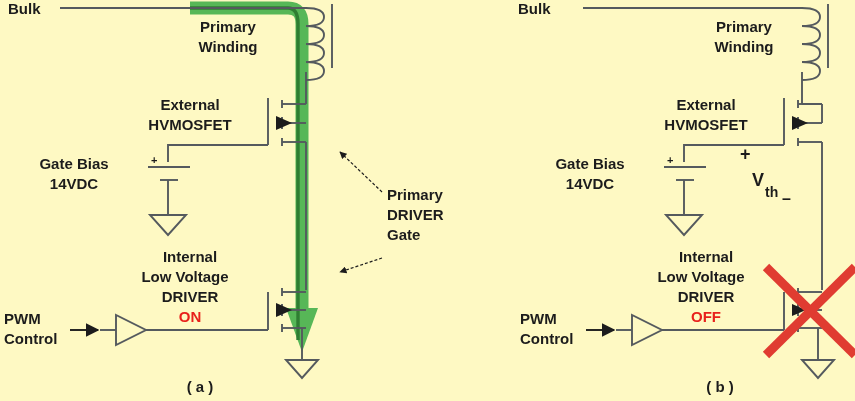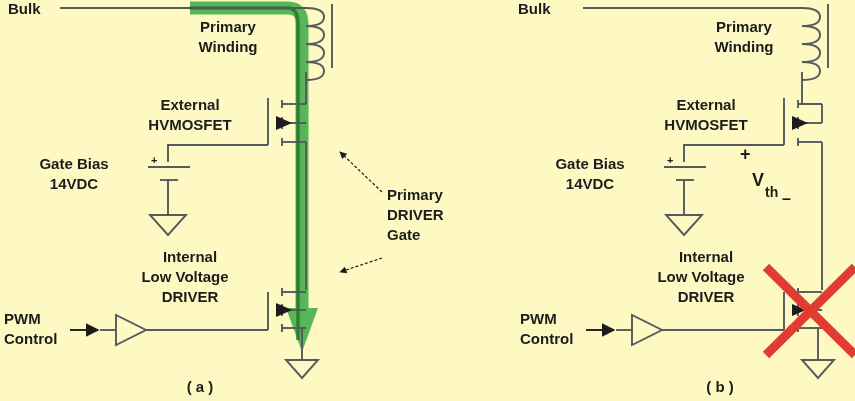--- a/index.html
+++ b/index.html
@@ -225,20 +225,21 @@
   <div class="lbl right" style="left:120px; top:96px; width:140px;">External</div>
   <div class="lbl right" style="left:120px; top:116px; width:140px;">HVMOSFET</div>
 
   <div class="lbl right" style="left:20px; top:155px; width:108px;">Gate Bias</div>
   <div class="lbl right" style="left:20px; top:175px; width:108px;">14VDC</div>
   <div class="lbl small" style="left:151px; top:152px;">+</div>
 
   <div class="lbl right" style="left:120px; top:248px; width:140px;">Internal</div>
   <div class="lbl right" style="left:110px; top:268px; width:150px;">Low Voltage</div>
   <div class="lbl right" style="left:120px; top:288px; width:140px;">DRIVER</div>
+  <div class="lbl red right" style="left:120px; top:308px; width:140px;">ON</div>
 
   <div class="lbl" style="left:4px;  top:310px;">PWM</div>
   <div class="lbl" style="left:4px;  top:330px;">Control</div>
 
   <div class="lbl" style="left:387px; top:186px;">Primary</div>
   <div class="lbl" style="left:387px; top:206px;">DRIVER</div>
   <div class="lbl" style="left:387px; top:226px;">Gate</div>
 
   <div class="lbl center" style="left:140px; top:378px; width:120px;">( a )</div>
 
@@ -255,19 +256,20 @@
   <div class="lbl small" style="left:667px; top:152px;">+</div>
 
   <div class="lbl" style="left:740px; top:146px; font-size:18px;">+</div>
   <div class="lbl" style="left:752px; top:172px; font-size:18px;">V</div>
   <div class="lbl tiny" style="left:765px; top:184px;">th</div>
   <div class="lbl" style="left:782px; top:190px; font-size:16px;">–</div>
 
   <div class="lbl right" style="left:636px; top:248px; width:140px;">Internal</div>
   <div class="lbl right" style="left:626px; top:268px; width:150px;">Low Voltage</div>
   <div class="lbl right" style="left:636px; top:288px; width:140px;">DRIVER</div>
+  <div class="lbl red right" style="left:636px; top:308px; width:140px;">OFF</div>
 
   <div class="lbl" style="left:520px; top:310px;">PWM</div>
   <div class="lbl" style="left:520px; top:330px;">Control</div>
 
   <div class="lbl center" style="left:660px; top:378px; width:120px;">( b )</div>
 
 </div>
 
 </body></html>

